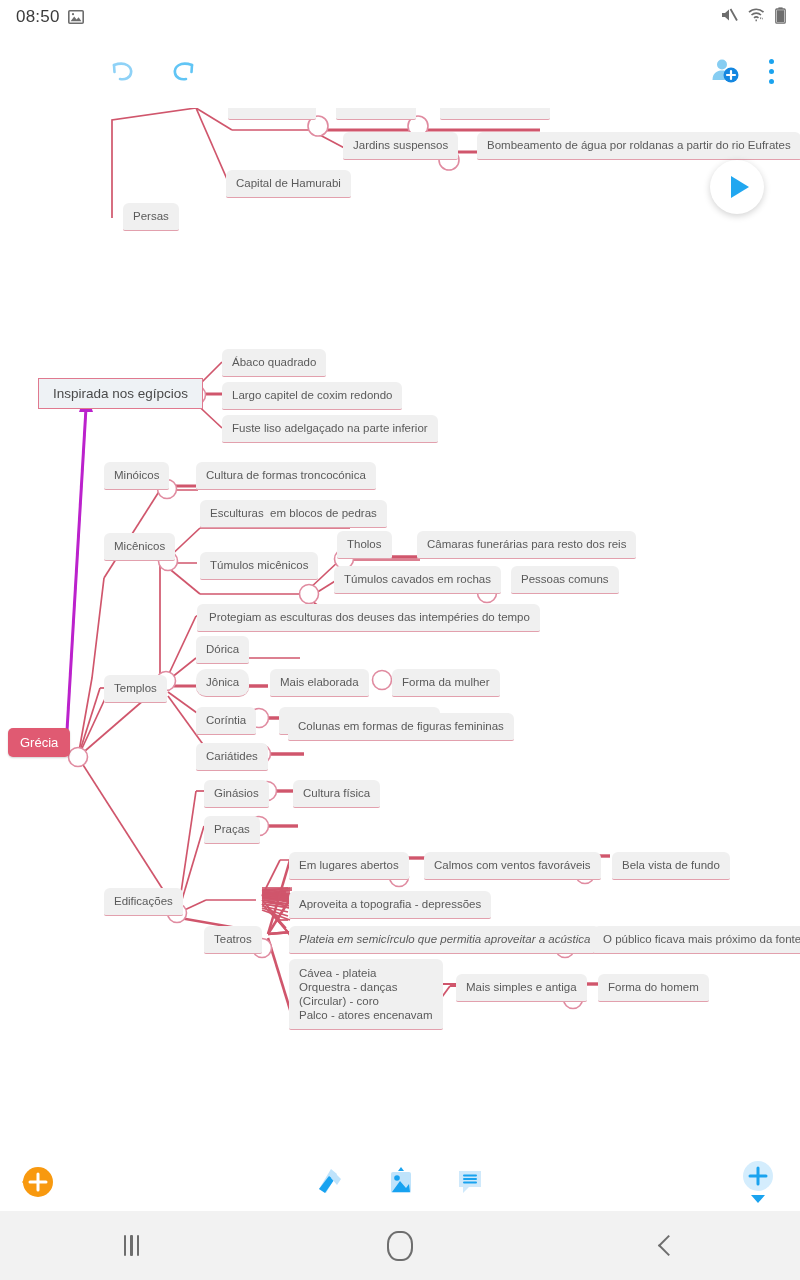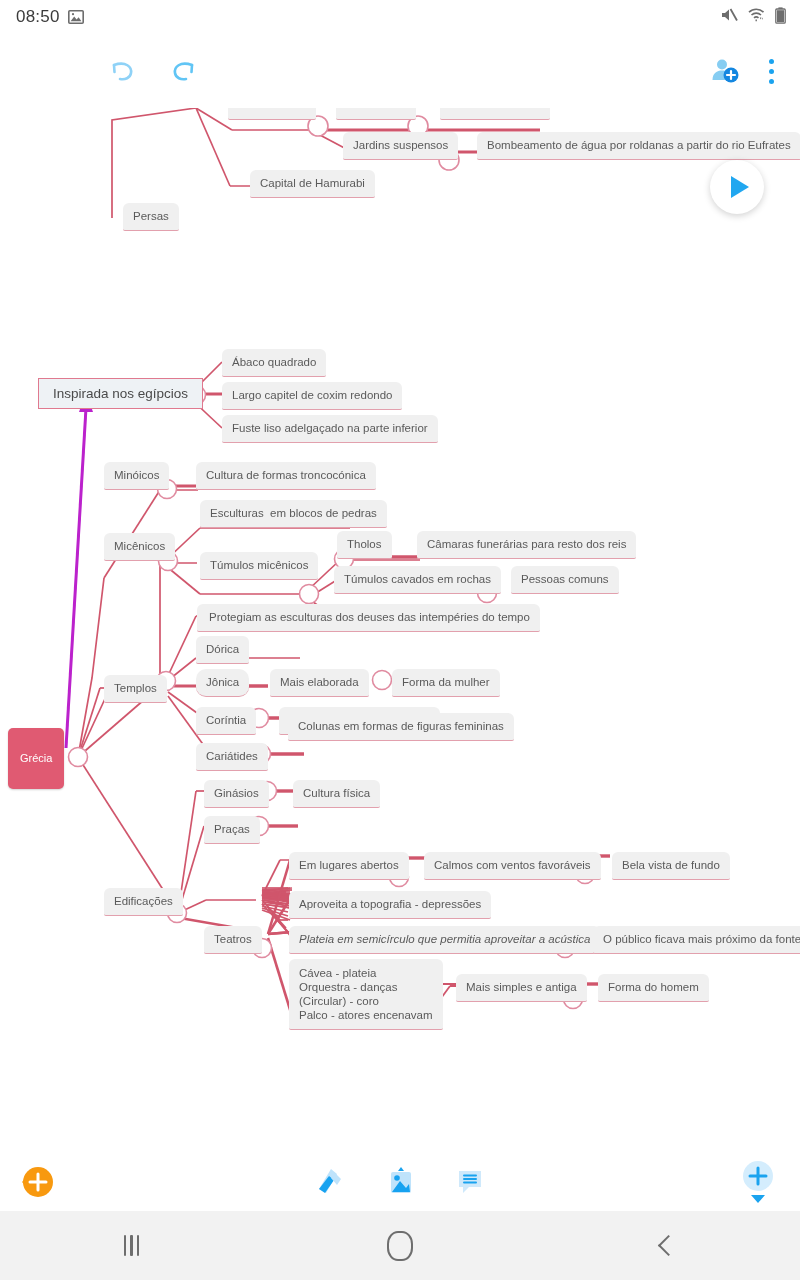--- a/index.html
+++ b/index.html
@@ -54,22 +54,22 @@
     padding:7px 10px 7px 10px;
     white-space:pre;
     box-sizing:border-box;
     font-family:"Liberation Sans", sans-serif;
   }
   .node.root{
     background:#e05a72;
     color:#ffffff;
     border:none;
     border-radius:5px;
-    font-size:11px;
-    padding:24px 12px;
+    font-size:13px;
+    padding:8px 12px;
     box-shadow:0 1px 2px rgba(0,0,0,.18);
   }
   .node.highlight{
     background:#eef2f5;
     border:1.6px solid #e0798f;
     border-radius:0;
     font-size:13.5px;
     padding:8px 14px;
     color:#4a4a4a;
   }
@@ -364,21 +364,21 @@
       <path d="M86 284 L93 304 L79 304 Z" fill="#bb22cc"></path>
     </g>
   </svg>
 
   <div class="node clipped" style="left:228px;top:0px;width:88px;height:12px;padding:0;"></div>
   <div class="node clipped" style="left:336px;top:0px;width:80px;height:12px;padding:0;"></div>
   <div class="node clipped" style="left:440px;top:0px;width:110px;height:12px;padding:0;"></div>
 
   <div class="node" style="left:343px;top:24px;">Jardins suspensos</div>
   <div class="node" style="left:477px;top:24px;">Bombeamento de água por roldanas a partir do rio Eufrates</div>
-  <div class="node" style="left:226px;top:62px;margin-left:24px;">Capital de Hamurabi</div>
+  <div class="node" style="left:226px;top:62px;">Capital de Hamurabi</div>
   <div class="node" style="left:123px;top:95px;">Persas</div>
 
   <div class="node highlight" style="left:38px;top:270px;">Inspirada nos egípcios</div>
   <div class="node" style="left:222px;top:241px;">Ábaco quadrado</div>
   <div class="node" style="left:222px;top:307px;">Fuste liso adelgaçado na parte inferior</div>
   <div class="node" style="left:222px;top:274px;">Largo capitel de coxim redondo</div>
 
   <div class="node" style="left:104px;top:354px;">Minóicos</div>
   <div class="node" style="left:196px;top:354px;">Cultura de formas troncocónica</div>
 

